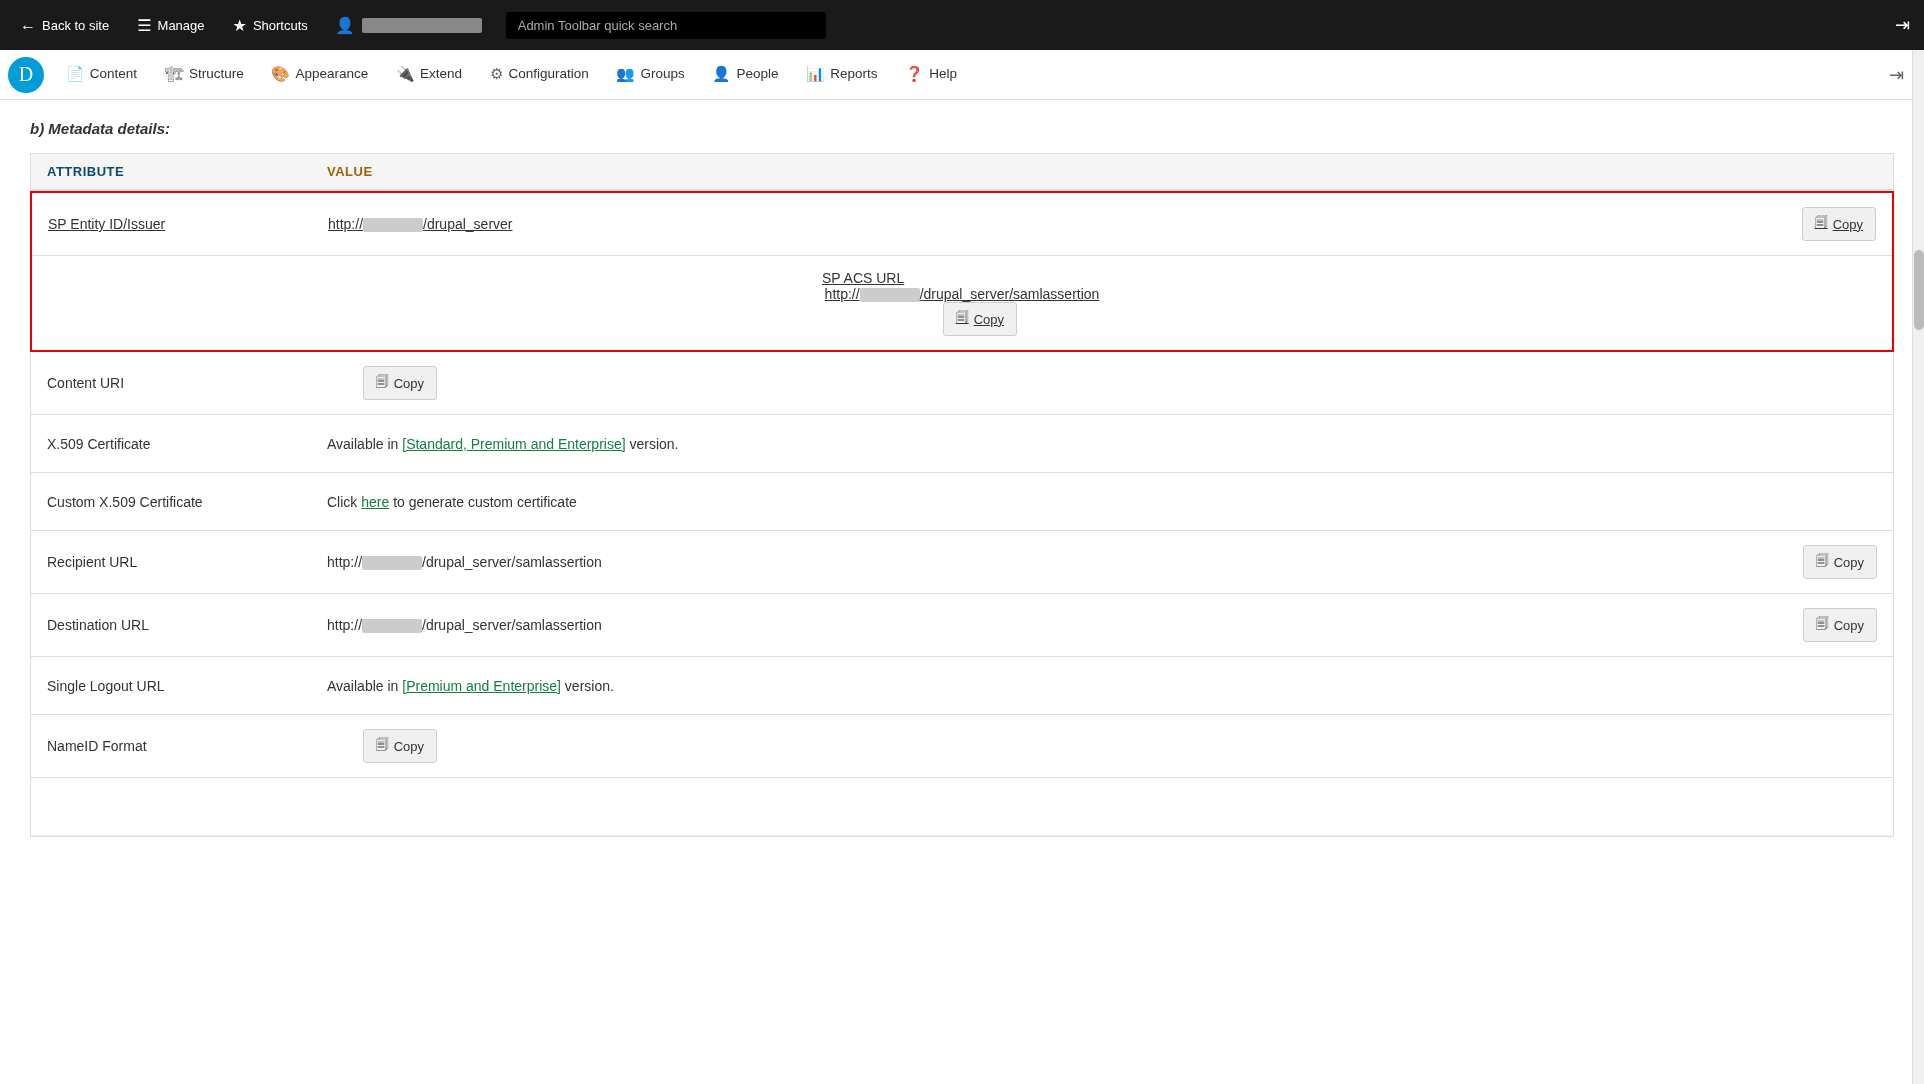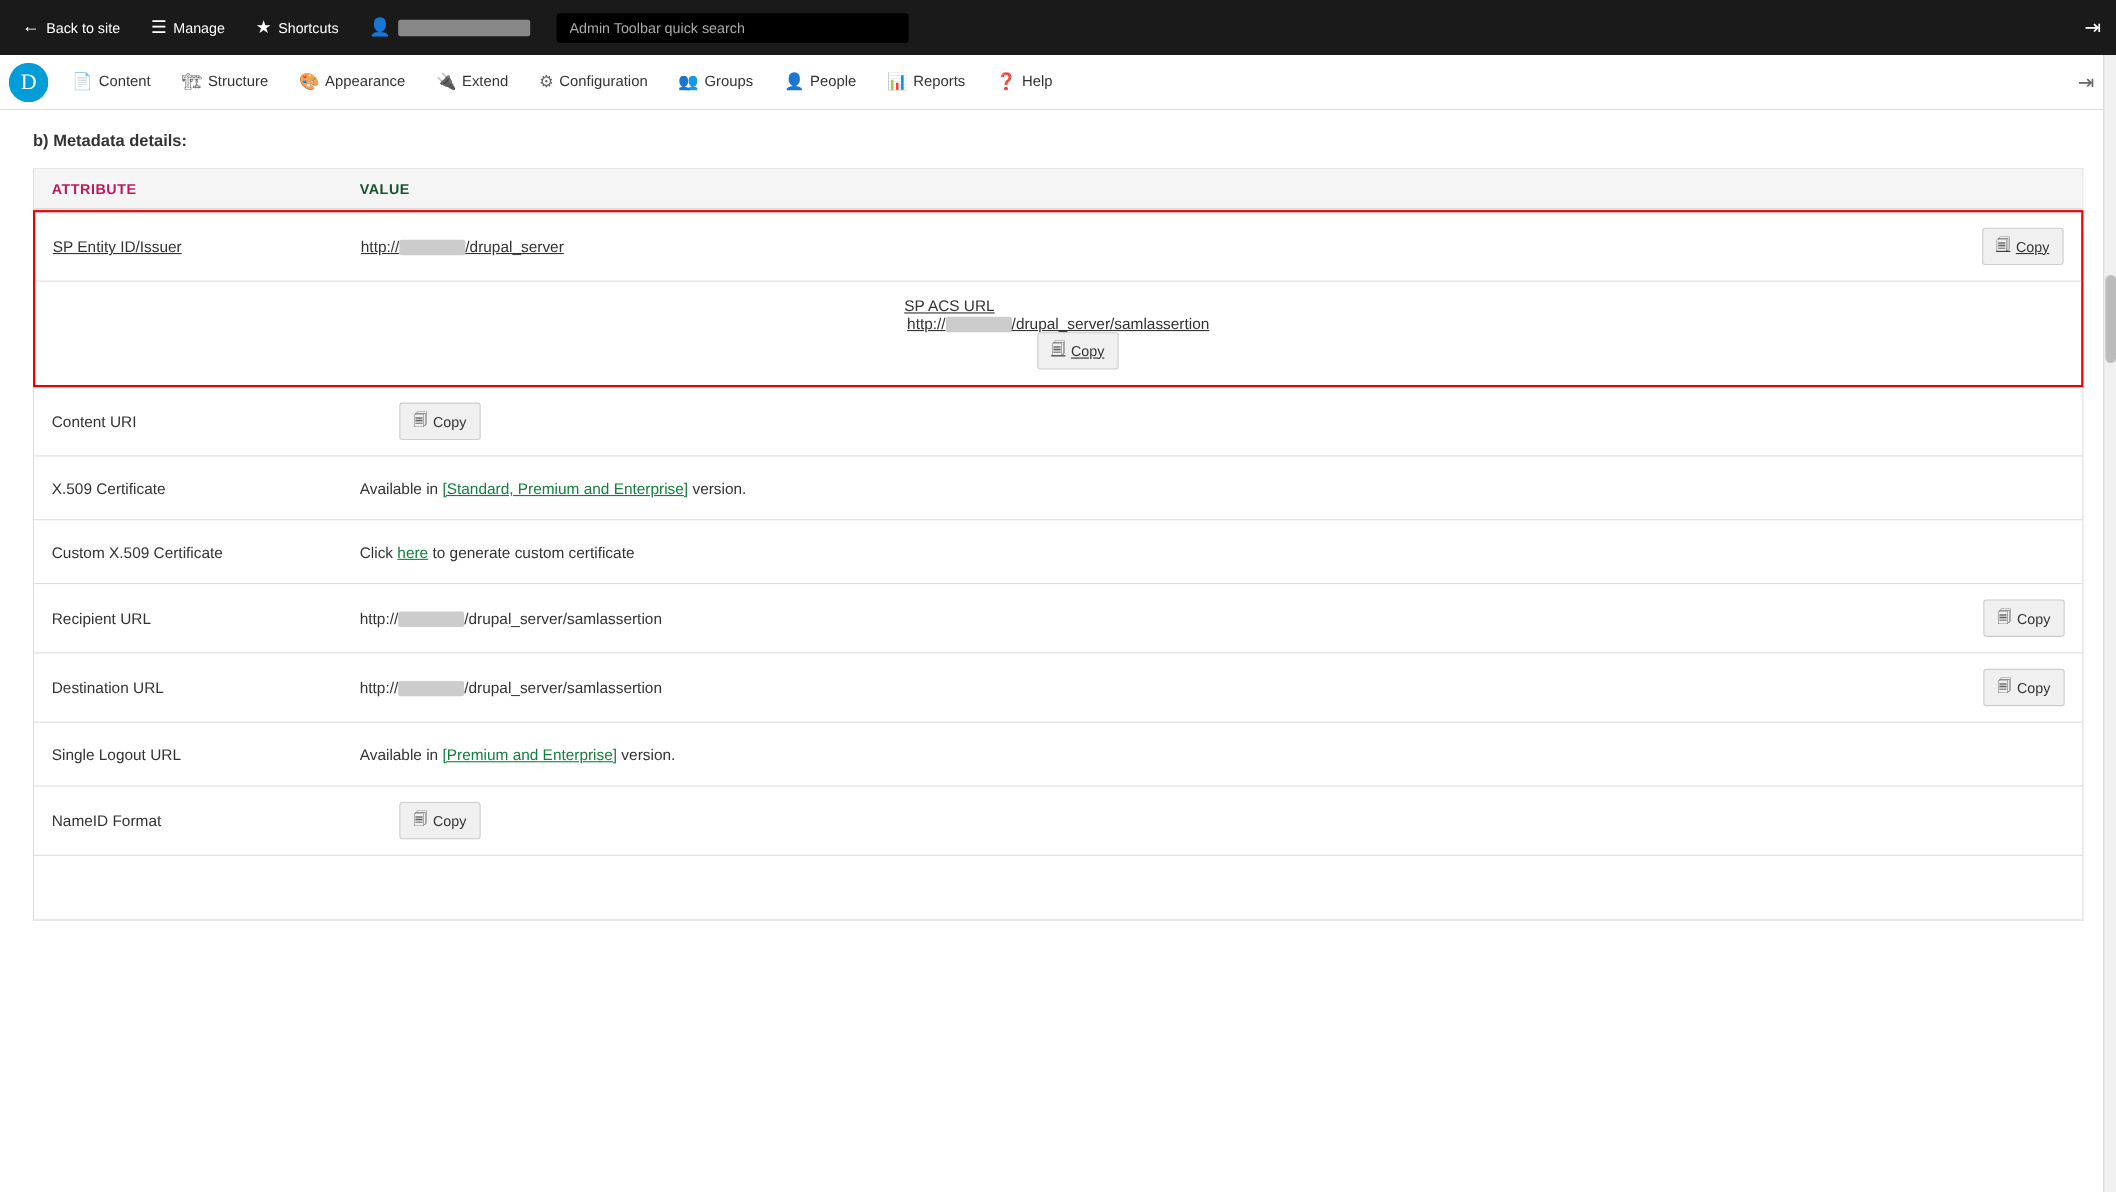--- a/index.html
+++ b/index.html
@@ -102,23 +102,24 @@
 
     
     .page-content {
       padding: 20px 30px;
     }
     .section-title {
       font-size: 15px;
       font-weight: bold;
       margin-bottom: 16px;
       color: #333;
-    }
-    .col-attr { width: 280px; font-weight: bold; font-size: 13px; color: #be185d; letter-spacing: 0.5px; }
-    .col-value { flex: 1; font-weight: bold; font-size: 13px; color: #14532d; letter-spacing: 0.5px; }
+      font-style: italic;
+    }
+    .col-attr { width: 280px; font-weight: bold; font-size: 13px; color: #0c4a6e; letter-spacing: 0.5px; }
+    .col-value { flex: 1; font-weight: bold; font-size: 13px; color: #a16207; letter-spacing: 0.5px; }
     .col-action { width: 110px; }
 
     .metadata-row {
       display: flex;
       align-items: center;
       border-bottom: 1px solid #ddd;
       padding: 14px 16px;
       min-height: 58px;
     }
     .metadata-row .attr-cell {

